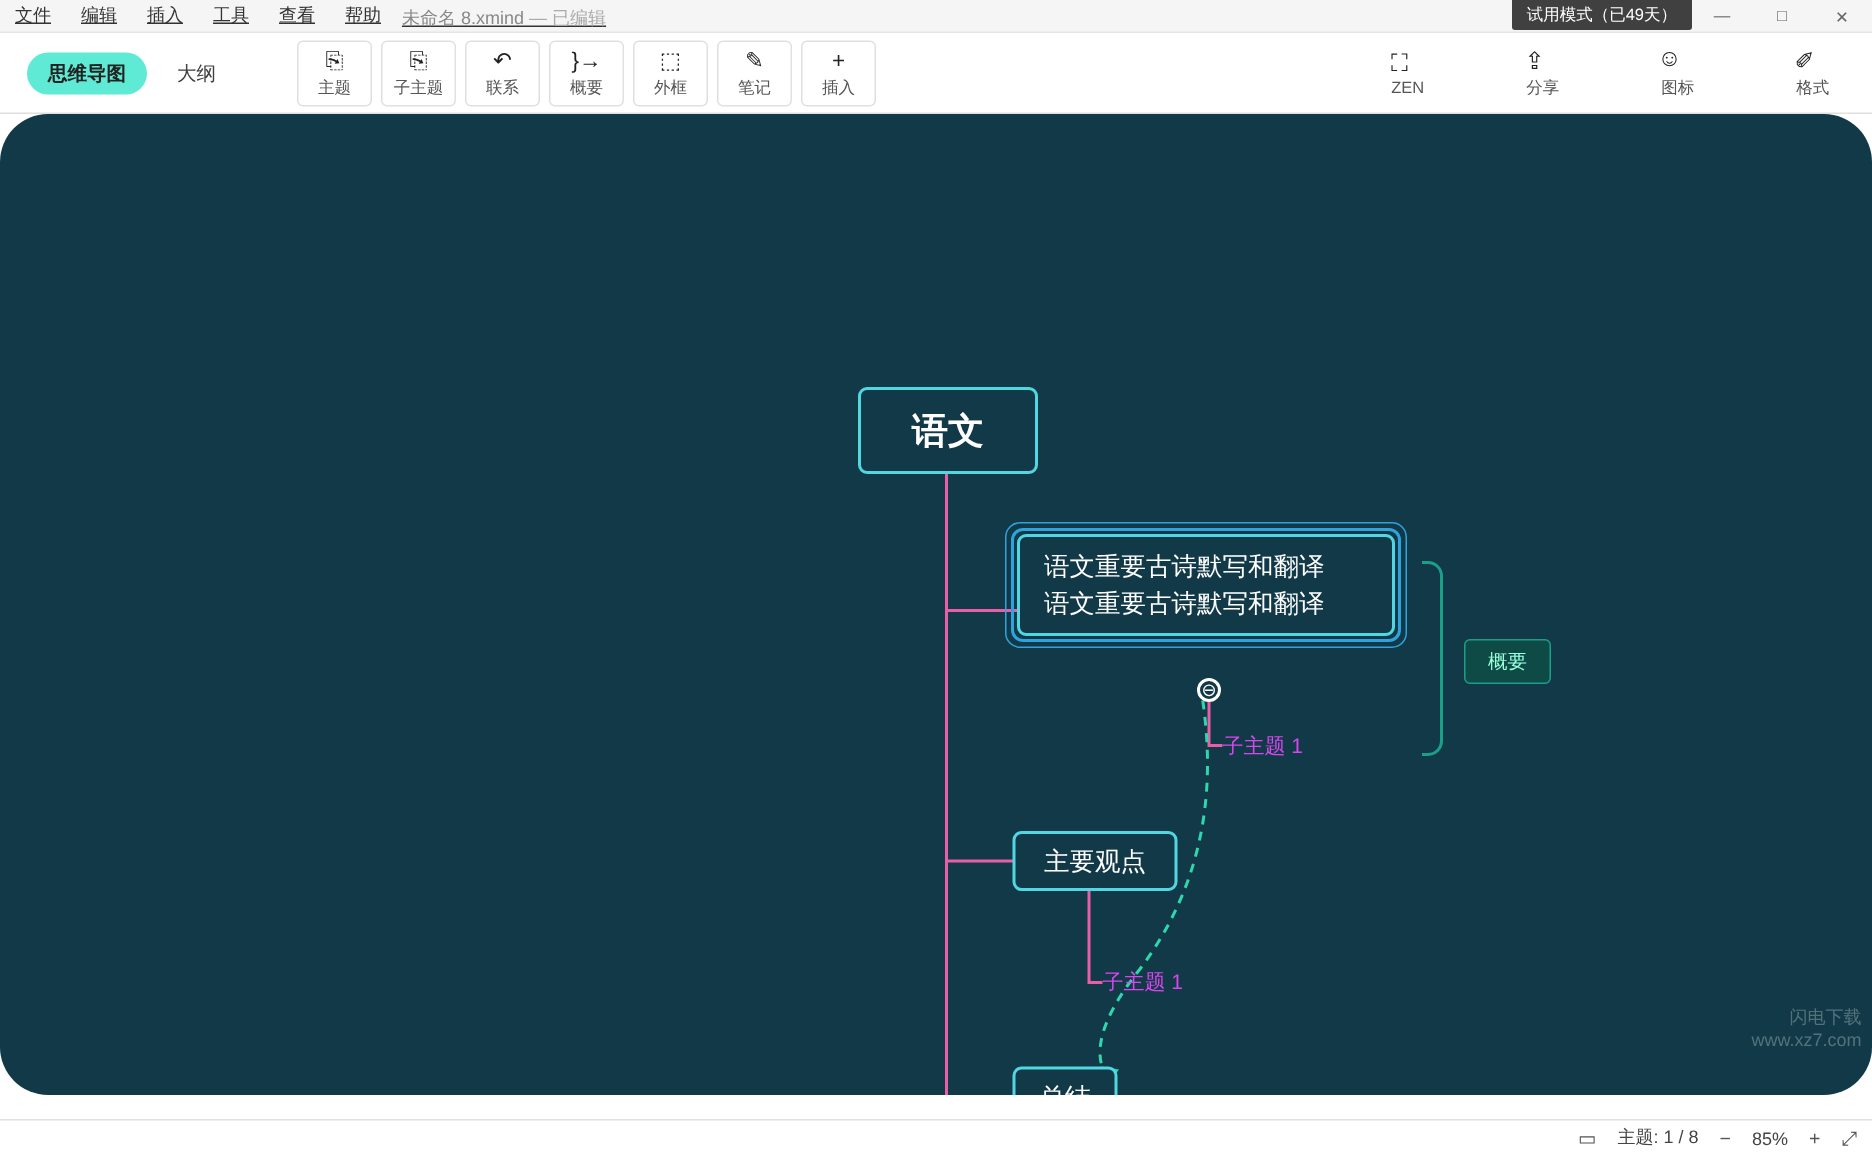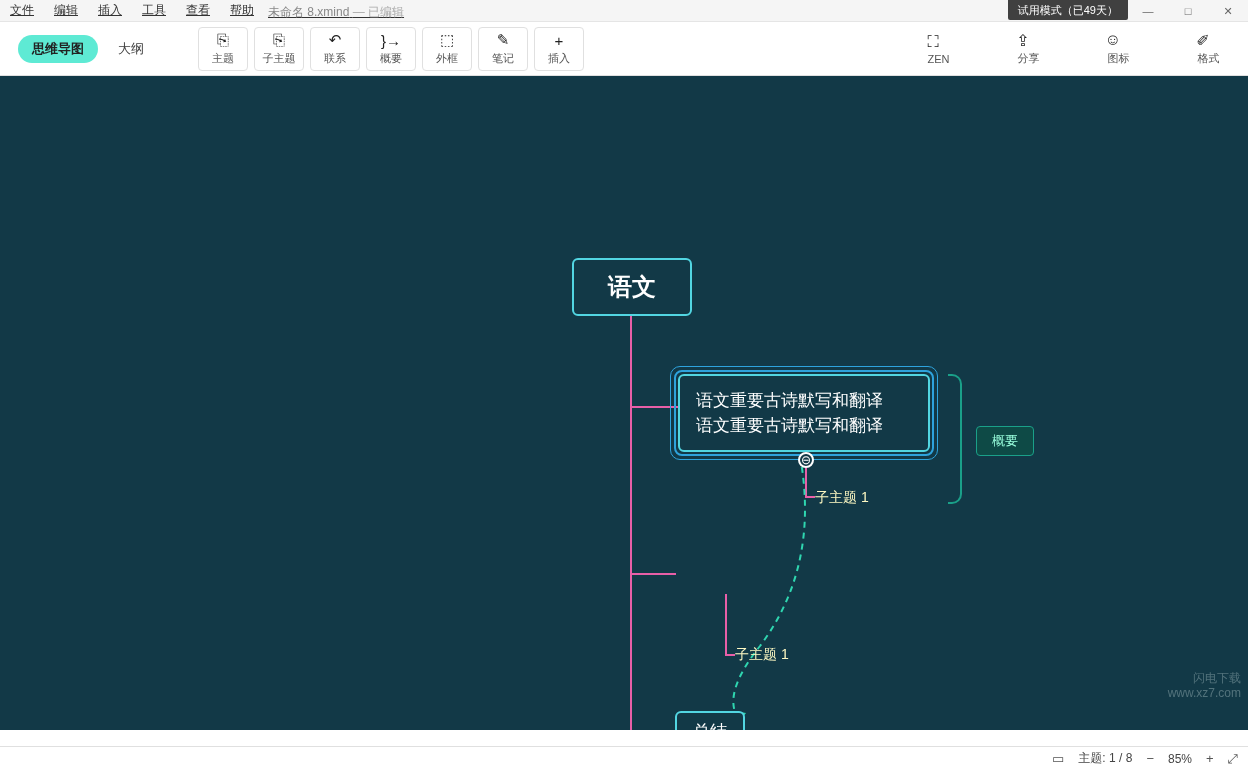--- a/index.html
+++ b/index.html
@@ -20,30 +20,30 @@
 .tbgrp{display:flex;gap:6px;margin-left:40px;}
 .tbtn{width:50px;height:44px;display:flex;flex-direction:column;align-items:center;justify-content:center;border:1px solid #e0e0e0;border-radius:4px;background:#fff;}
 .tbtn .ic{height:18px;display:flex;align-items:center;justify-content:center;color:#222;font-size:15px;}
 .tbtn .lb{font-size:11px;color:#555;margin-top:2px;}
 .tplain{width:50px;display:flex;flex-direction:column;align-items:center;justify-content:center;}
 .tplain .ic{height:18px;color:#222;font-size:16px;}
 .tplain .lb{font-size:11px;color:#555;margin-top:2px;margin-left:11px;}
 .spacer{flex:1;}
 .rightgrp{display:flex;gap:40px;margin-right:20px;}
 
-.canvas{position:relative;width:1248px;height:654px;background:#123947;overflow:hidden;}
+.canvas{position:relative;width:1248px;height:654px;background:#123947;overflow:hidden;border-radius:32px;}
 .node{position:absolute;border:2px solid #52d6e2;border-radius:6px;color:#fff;background:#123947;display:flex;align-items:center;justify-content:center;padding:6px 14px;}
 .root{left:572px;top:182px;width:120px;height:58px;font-size:24px;font-weight:700;}
-.sel{left:678px;top:298px;width:252px;height:78px;border:2px solid #52d6e2;font-size:17px;line-height:1.5;flex-direction:column;align-items:flex-start;justify-content:center;padding:8px 16px;}
+.sel{left:678px;top:280px;width:252px;height:68px;border:2px solid #52d6e2;font-size:17px;line-height:1.5;flex-direction:column;align-items:flex-start;justify-content:center;padding:8px 16px;}
 .sel::before{content:"";position:absolute;inset:-6px;border:2px solid #2ea3dd;border-radius:8px;}
 .sel::after{content:"";position:absolute;inset:-10px;border:1px solid #2ea3dd;border-radius:10px;}
 .collapse-dot{position:absolute;left:798px;top:376px;width:16px;height:16px;border:2px solid #fff;border-radius:50%;background:#123947;display:flex;align-items:center;justify-content:center;color:#fff;font-size:12px;line-height:1;}
 .n2{left:675px;top:478px;width:110px;height:40px;font-size:17px;}
 .n3{left:675px;top:635px;width:70px;height:40px;font-size:17px;}
-.sub{position:absolute;color:#fef9c3;font-size:14px;}
+.sub{position:absolute;color:#d946ef;font-size:14px;}
 .sub1a{left:815px;top:413px;}
 .sub2a{left:735px;top:570px;}
 .summary-label{position:absolute;left:976px;top:350px;width:58px;height:30px;border:1px solid #1aa089;border-radius:4px;color:#9fd;display:flex;align-items:center;justify-content:center;font-size:13px;background:#0e4a46;}
 
 .v1{position:absolute;left:630px;top:240px;width:2px;height:500px;background:#e85fa8;}
 .h1{position:absolute;left:630px;top:330px;width:50px;height:2px;background:#e85fa8;}
 .h2{position:absolute;left:630px;top:497px;width:46px;height:2px;background:#e85fa8;}
 .v2{position:absolute;left:805px;top:392px;width:2px;height:28px;background:#e85fa8;}
 .hv2{position:absolute;left:805px;top:420px;width:10px;height:2px;background:#e85fa8;}
 .v3{position:absolute;left:725px;top:518px;width:2px;height:60px;background:#e85fa8;}
@@ -152,20 +152,21 @@
 
   <div class="node root">语文</div>
 
   <div class="node sel">
     <div>语文重要古诗默写和翻译</div>
     <div>语文重要古诗默写和翻译</div>
   </div>
   <div class="collapse-dot">⊖</div>
   <div class="sub sub1a">子主题 1</div>
 
+  <div class="node n2">主要观点</div>
   <div class="sub sub2a">子主题 1</div>
 
   <div class="node n3">总结</div>
 
   <div class="summary-label">概要</div>
 
   <div class="wm">
     <div>闪电下载</div>
     <div>www.xz7.com</div>
   </div>

